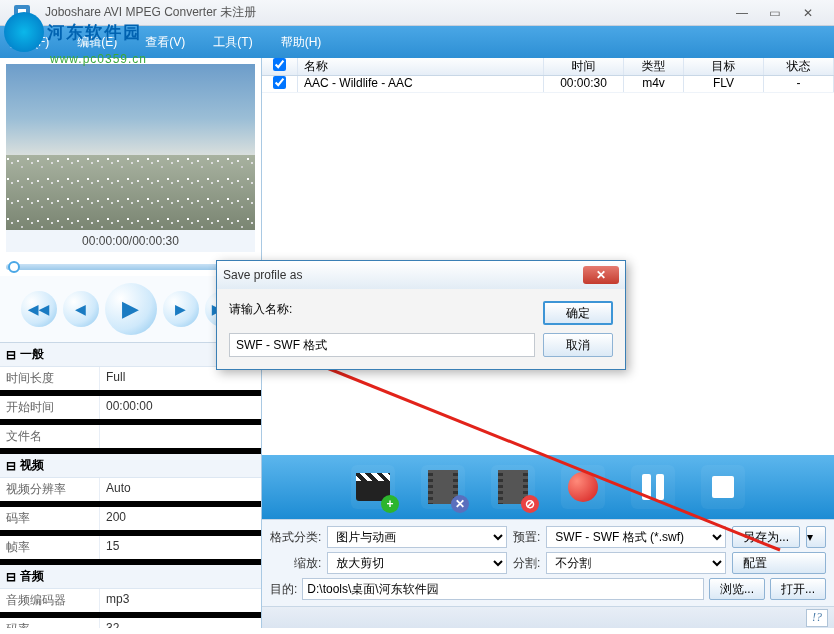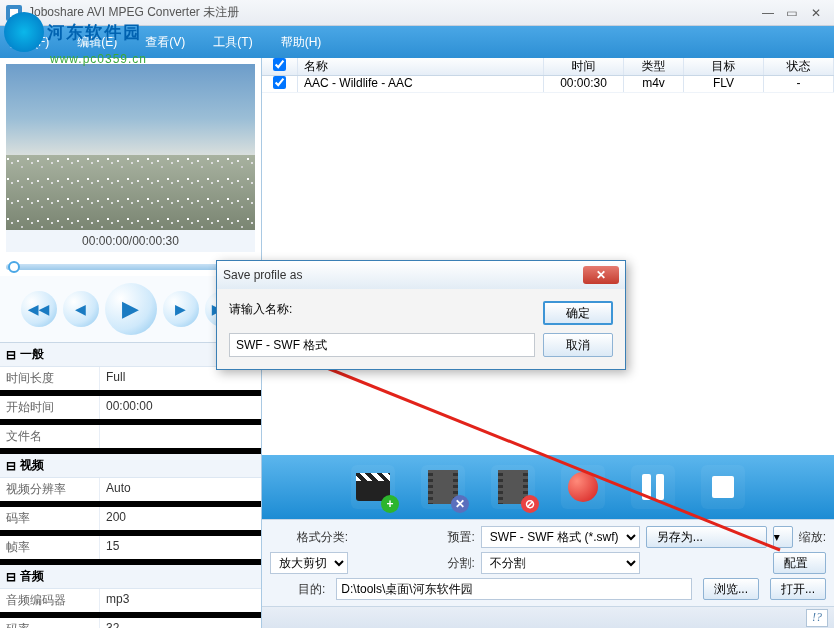--- a/index.html
+++ b/index.html
@@ -1,18 +1,18 @@
 <!DOCTYPE html>
 <html><head>
 <meta charset="utf-8">
 <style>
 * { box-sizing: border-box; margin: 0; padding: 0; font-family: "Microsoft YaHei", Arial, sans-serif; font-size: 12px; }
 body { background: #fff; width: 834px; height: 634px; overflow: hidden; position: relative; }
 
-.titlebar { height: 26px; background: linear-gradient(#f5f7fa,#e8ecf2); display: flex; align-items: center; padding: 0 6px; border-bottom: 1px solid #c8d0db; }
+.titlebar { height: 26px; background: linear-gradient(#f5f7fa,#e8ecf2); display: flex; align-items: center; padding: 0 14px; border-bottom: 1px solid #c8d0db; gap: 9px; }
 .titlebar .icon { width: 16px; height: 16px; margin-right: 6px; display:inline-block; }
 .titlebar .title { flex: 1; color: #555; }
 .titlebar .win-btn { width: 24px; height: 18px; display: flex; align-items: center; justify-content: center; color: #555; cursor: pointer; }
 
 .menubar { height: 32px; background: linear-gradient(#4aa7e6,#2d8fd4); display: flex; align-items: center; padding: 0 10px; gap: 28px; color: #fff; }
 .menubar .item { cursor: pointer; }
 
 .watermark { position: absolute; top: 12px; left: 4px; pointer-events: none; z-index: 50; }
 .watermark .logo { width: 40px; height: 40px; border-radius: 50%; background: radial-gradient(circle,#0bb7ea,#0073c2); display: inline-block; vertical-align: middle; }
 .watermark .txt1 { color:#0062b0; font-size:17px; font-weight:bold; letter-spacing:2px; vertical-align:middle; }
@@ -55,21 +55,21 @@
 .badge{position:absolute;right:-4px;bottom:-4px;width:18px;height:18px;border-radius:50%;display:flex;align-items:center;justify-content:center;color:#fff;font-weight:bold}
 .b-del{background:#5a6fbd}.b-no{background:#e94242}
 .rec{width:30px;height:30px;border-radius:50%;background:radial-gradient(circle at 30% 30%,#ff8a7a,#d41e1e)}
 .pause{width:22px;height:26px;display:flex;gap:5px}.pause span{flex:1;background:#fff;border-radius:2px}
 .stop{width:22px;height:22px;background:#fff;border-radius:2px}
 
 .settings { background:#f0f5fb; padding:6px 8px; border-top:1px solid #c8d7e6; display:grid; grid-template-columns:auto 1fr auto 1fr auto auto; gap:4px 6px; align-items:center; }
 .settings select, .settings input[type=text] { height:22px; border:1px solid #b8c9dc; background:#fff; padding:0 4px; width:100%; }
 .settings .btn { height:22px; border:1px solid #8fb3d4; background:linear-gradient(#fff,#dbe9f6); padding:0 10px; cursor:pointer; border-radius:2px; display:flex; align-items:center; }
 .lab { text-align:right; color:#333; white-space:nowrap; }
-.row2 { grid-column:1/-1; display:grid; grid-template-columns:auto 1fr auto auto; gap:4px 11px; align-items:center;margin-left:28px; }
+.row2 { grid-column:1/-1; display:grid; grid-template-columns:auto 1fr auto auto; gap:4px 5px; align-items:center; }
 
 .statusbar { height:22px; background:linear-gradient(#e8eef6,#dbe5f1); border-top:1px solid #c8d7e6; display:flex; justify-content:flex-end; align-items:center; padding:0 6px; }
 .help-btn { width:22px; height:18px; border:1px solid #b0c4d8; background:#fff; display:flex; align-items:center; justify-content:center; cursor:pointer; font-family:serif; font-style:italic; color:#4a7ba8; }
 
 
 .dialog { position:absolute; left:216px; top:260px; width:410px; background:#f4f4f4; border:1px solid #3a7fb5; box-shadow:3px 3px 10px rgba(0,0,0,0.3); z-index:100; }
 .dlg-title { height:28px; background:linear-gradient(#fff,#e2ecf5); display:flex; align-items:center; padding:0 6px; color:#333; }
 .dlg-title span { flex:1; }
 .dlg-close { width:36px; height:18px; background:linear-gradient(#e57a6f,#c43b2e); border-radius:3px; color:#fff; display:flex; align-items:center; justify-content:center; cursor:pointer; font-weight:bold; }
 .dlg-body { padding:12px; display:grid; grid-template-columns:1fr auto; gap:8px; }
@@ -221,20 +221,21 @@
             <span></span>
           </div>
         </div>
       <div class="tbtn">
           <div class="stop"></div>
         </div>
     </div>
 
     <div class="settings">
       <span class="lab">格式分类:</span>
+      <select><option>图片与动画</option></select>
       <span class="lab">预置:</span>
       <select><option>SWF - SWF 格式 (*.swf)</option></select>
       <button class="btn">另存为...</button>
       <button class="btn" style="width:20px;padding:0">▾</button>
 
       <span class="lab">缩放:</span>
       <select><option>放大剪切</option></select>
       <span class="lab">分割:</span>
       <select><option>不分割</option></select>
       <button class="btn" style="grid-column:5/7">配置</button>

